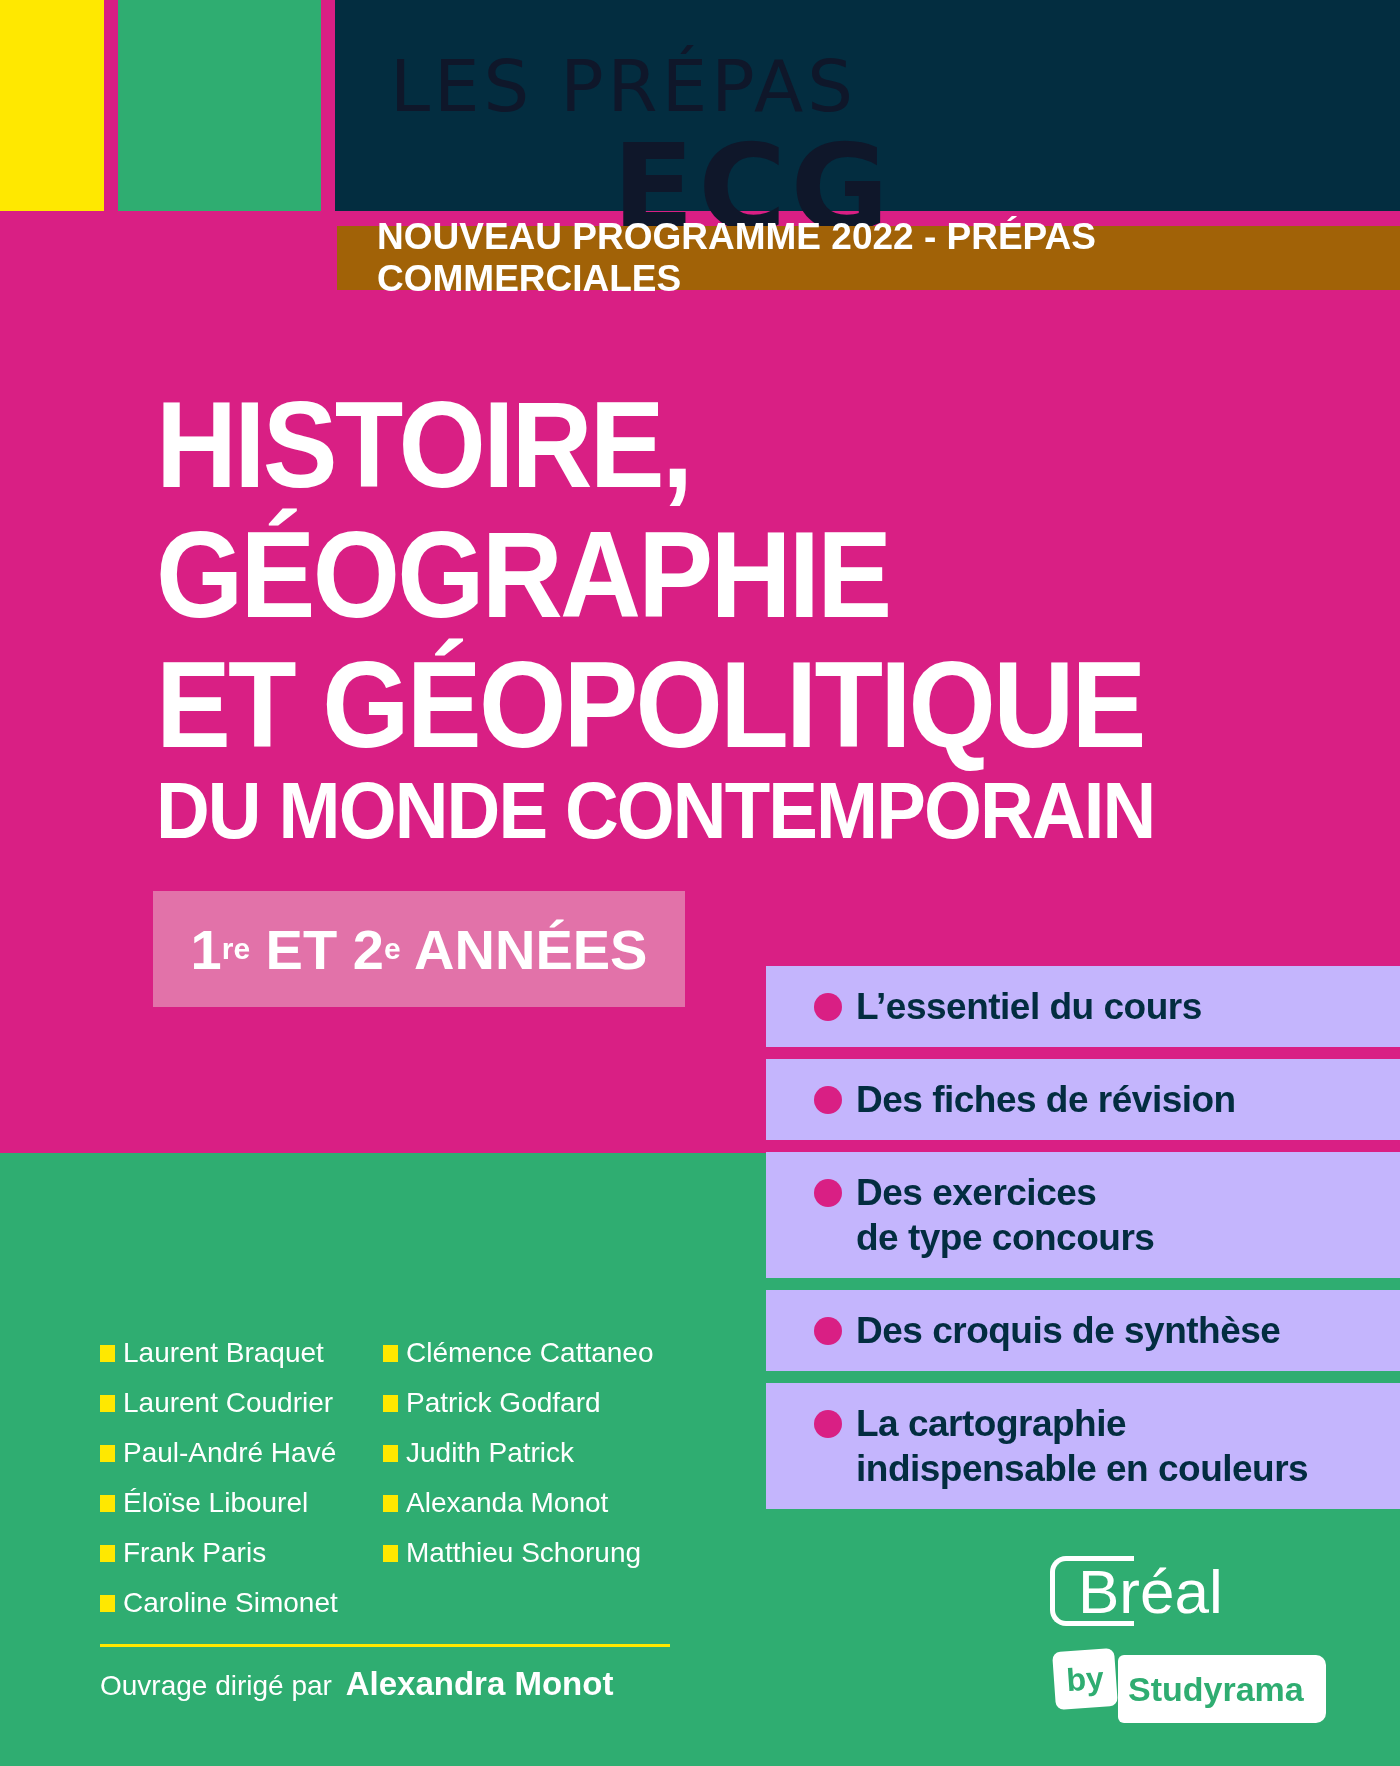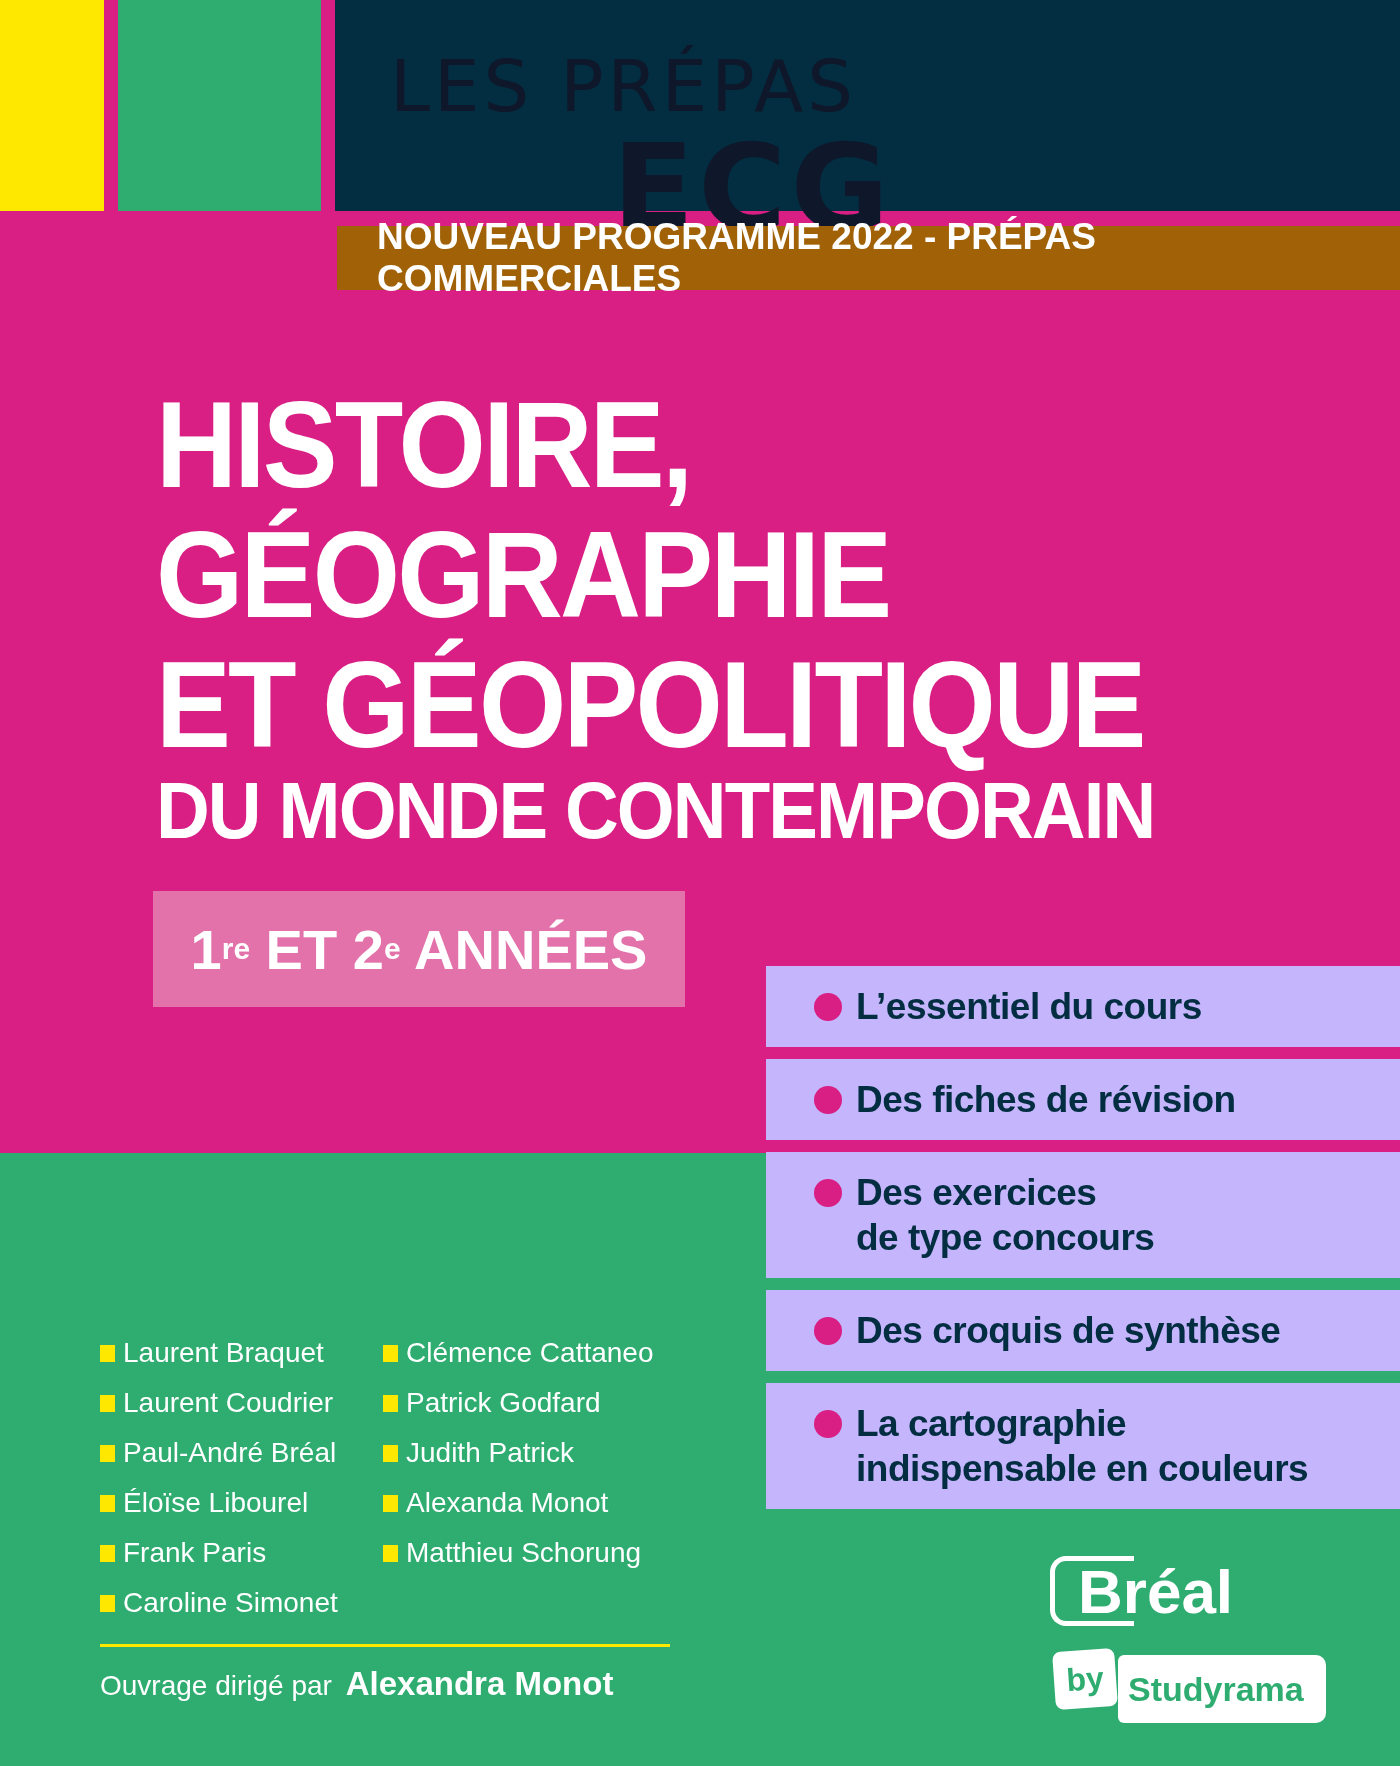--- a/index.html
+++ b/index.html
@@ -23,21 +23,21 @@
   .feature { background: #c4b5fd; color: #032d40; font-weight: bold; font-size: 37px; line-height: 45px; display: flex; align-items: flex-start; padding: 18px 0 18px 50px; box-sizing: border-box; margin-bottom: 12px; position: relative; }
   .feature .dot { width: 28px; height: 28px; border-radius: 50%; background: #d91f84; position: absolute; left: 48px; top: 27px; }
   .feature .ftext { margin-left: 40px; white-space: pre-line; letter-spacing: -0.5px; }
   .authors { left: 100px; top: 1335px; width: 600px; display: grid; grid-template-columns: 283px 300px; row-gap: 14px; color: #fff; font-size: 28px; }
   .author { display: flex; align-items: center; height: 36px; white-space: nowrap; }
   .author .sq { width: 15px; height: 17px; background: #ffe800; margin-right: 8px; flex: none; }
   .divider { left: 100px; top: 1644px; width: 570px; height: 3px; background: #ffe800; }
   .director { left: 100px; top: 1665px; color: #fff; font-size: 28px; white-space: nowrap; }
   .director b { font-size: 33px; margin-left: 6px; }
   .logo { left: 1050px; top: 1556px; width: 280px; height: 160px; }
-  .breal { position: absolute; left: 60px; top: 0; height: 70px; display: flex; align-items: center; color: #fff; font-weight: bold; font-size: 62px; padding-left: 8px; }
+  .breal { position: absolute; left: 60px; top: 0; height: 70px; display: flex; align-items: center; color: #fff; font-weight: normal; font-size: 62px; padding-left: 8px; }
   .breal-ring { position: absolute; left: 0; top: 0; width: 84px; height: 70px; border: 5px solid #fff; border-right: none; border-radius: 16px 0 0 16px; box-sizing: border-box; }
   .by-box { position: absolute; left: 4px; top: 94px; width: 62px; height: 58px; background: #fff; border-radius: 8px; color: #2fad71; font-weight: bold; font-size: 32px; display: flex; align-items: center; justify-content: center; transform: rotate(-4deg); }
   .studyrama { position: absolute; left: 68px; top: 99px; width: 208px; height: 68px; background: #fff; border-radius: 6px 10px 10px 6px; color: #2fad71; font-weight: bold; font-size: 34px; display: flex; align-items: center; padding-left: 10px; box-sizing: border-box; }
 </style>
 </head>
 <body>
 
 <div class="abs pink-bg"></div>
 <div class="abs green-bg"></div>
 
@@ -104,21 +104,21 @@
   <div class="author">
       <span class="sq"></span>
       <span>Laurent Coudrier</span>
     </div>
   <div class="author">
       <span class="sq"></span>
       <span>Patrick Godfard</span>
     </div>
   <div class="author">
       <span class="sq"></span>
-      <span>Paul-André Bréal</span>
+      <span>Paul-André Havé</span>
     </div>
   <div class="author">
       <span class="sq"></span>
       <span>Judith Patrick</span>
     </div>
   <div class="author">
       <span class="sq"></span>
       <span>Éloïse Libourel</span>
     </div>
   <div class="author">

